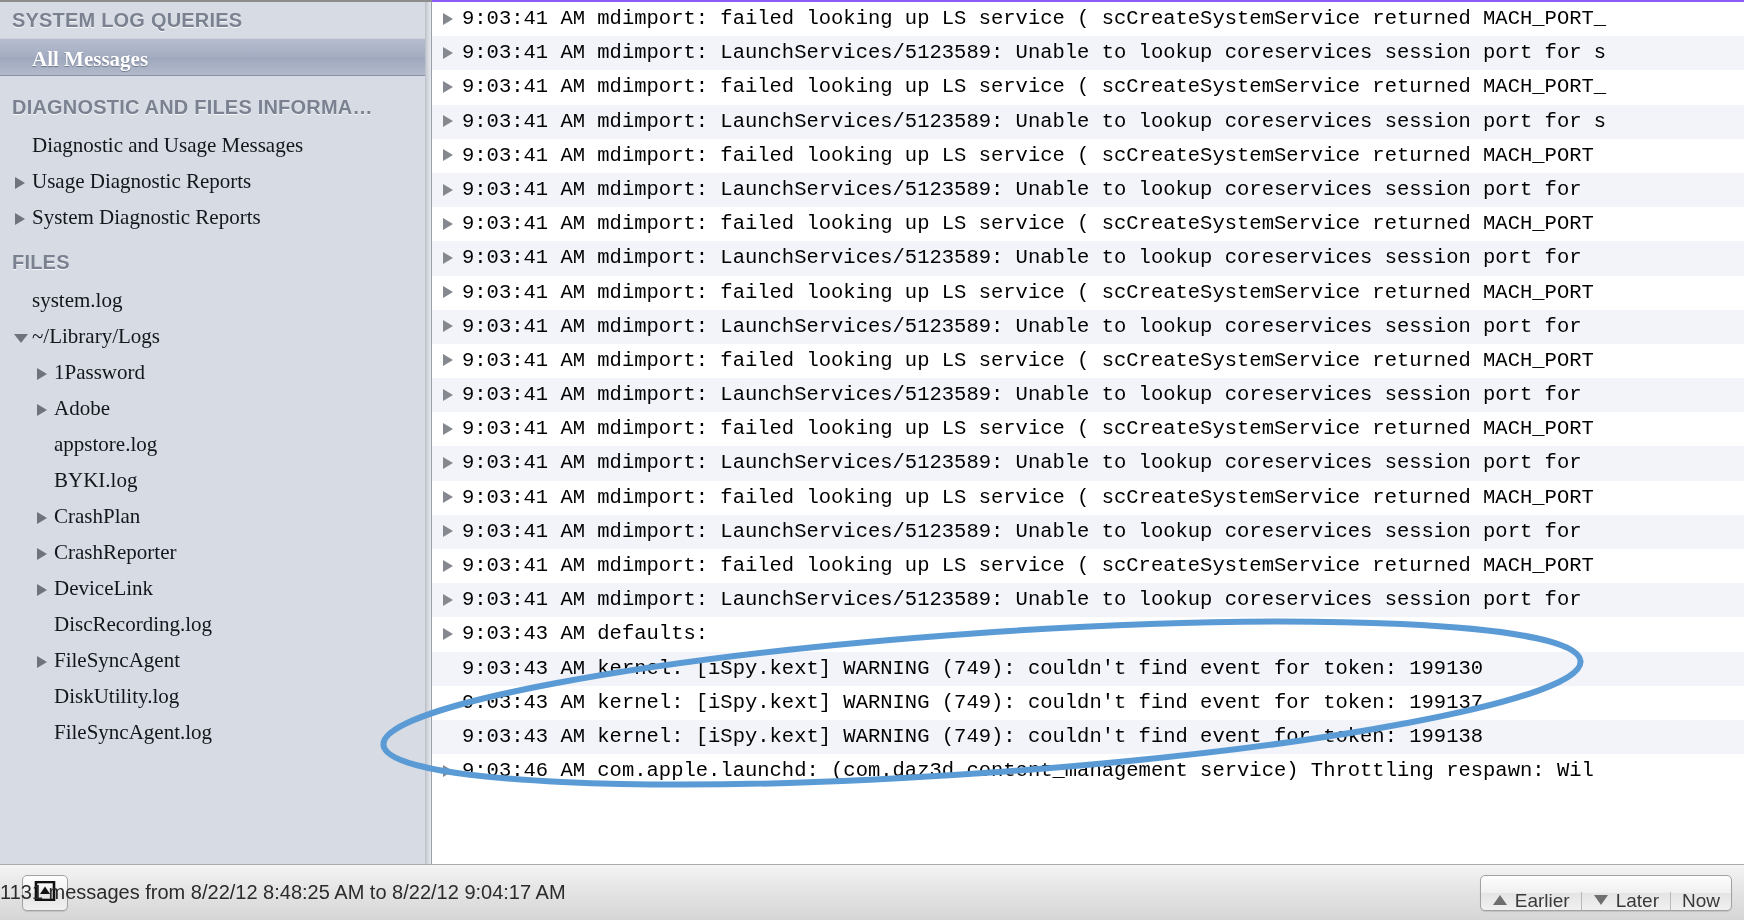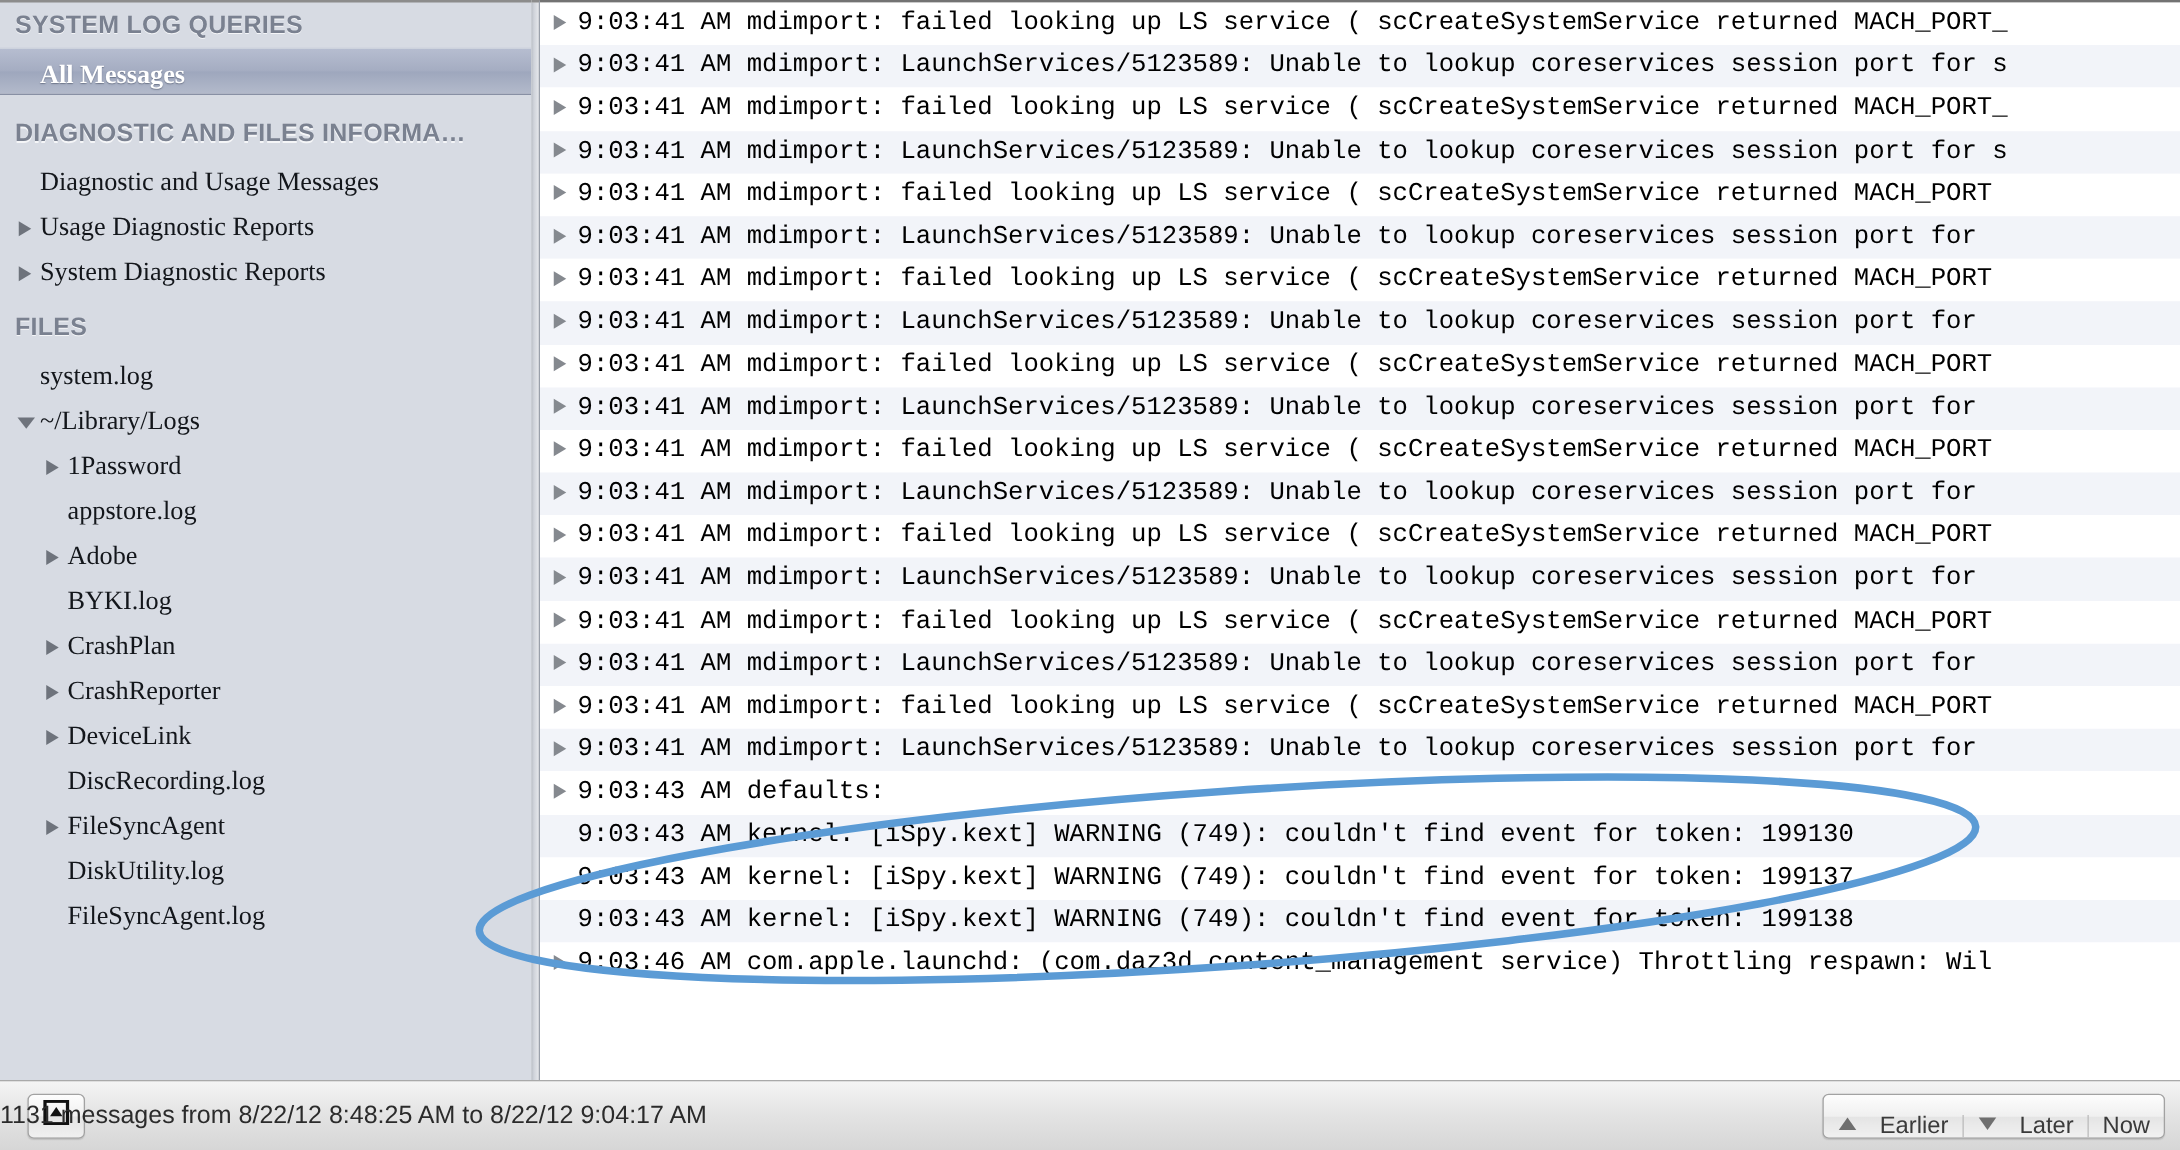--- a/index.html
+++ b/index.html
@@ -111,21 +111,21 @@
     border-top: 2px solid #8c8c8c;
     box-sizing: border-box;
   }
 
   
   .logpane {
     position: relative;
     flex: 1 1 auto;
     background: #ffffff;
     overflow: hidden;
-    border-top: 2px solid #737373;
+    border-top: 2px solid #8b5cf6;
     box-sizing: border-box;
   }
   .log-rows {
     position: absolute;
     top: 0; left: 0; right: 0;
   }
   .log-row {
     height: 34.2px;
     line-height: 34.2px;
     font-family: "Liberation Mono", "DejaVu Sans Mono", monospace;
@@ -205,21 +205,21 @@
     height: 34px;
     border: 1px solid #a2a2a2;
     border-radius: 5px;
     overflow: hidden;
     background: linear-gradient(to bottom,#fdfdfd 0%, #f0f0f0 50%, #e4e4e4 51%, #f1f1f1 100%);
     box-shadow: 0 1px 1px rgba(0,0,0,0.12);
   }
   .seg {
     display: flex;
     align-items: center;
-    gap: 18px;
+    gap: 7px;
     padding: 0 11px;
     font-size: 19px;
     color: #3a3a3a;
     border-right: 1px solid #b9b9b9;
     white-space: nowrap;
     margin-top: 16px;
   }
   .seg:last-child { border-right: none; }
 </style>
 </head>
@@ -242,24 +242,24 @@
                 <polygon points="3,3 13,9 3,15" fill="#6e737c"></polygon>
               </svg></span><span class="lbl">System Diagnostic Reports</span></div>
           <div class="sb-header files">FILES</div>
           <div class="sb-row ind1"><span class="tw empty"></span><span class="lbl">system.log</span></div>
           <div class="sb-row ind0"><span class="tw"><svg width="18" height="16" viewBox="0 0 18 16">
                 <polygon points="2,4 16,4 9,13" fill="#6e737c"></polygon>
               </svg></span><span class="lbl">~/Library/Logs</span></div>
           <div class="sb-row ind2"><span class="tw"><svg width="16" height="18" viewBox="0 0 16 18">
                 <polygon points="3,3 13,9 3,15" fill="#6e737c"></polygon>
               </svg></span><span class="lbl">1Password</span></div>
+          <div class="sb-row ind2"><span class="tw"><svg width="16" height="18" viewBox="0 0 16 18">
+                <polygon points="3,3 13,9 3,15" fill="#6e737c"></polygon>
+              </svg></span><span class="lbl">Adobe</span></div>
           <div class="sb-row ind2"><span class="tw empty"></span><span class="lbl">appstore.log</span></div>
-          <div class="sb-row ind2"><span class="tw"><svg width="16" height="18" viewBox="0 0 16 18">
-                <polygon points="3,3 13,9 3,15" fill="#6e737c"></polygon>
-              </svg></span><span class="lbl">Adobe</span></div>
           <div class="sb-row ind2"><span class="tw empty"></span><span class="lbl">BYKI.log</span></div>
           <div class="sb-row ind2"><span class="tw"><svg width="16" height="18" viewBox="0 0 16 18">
                 <polygon points="3,3 13,9 3,15" fill="#6e737c"></polygon>
               </svg></span><span class="lbl">CrashPlan</span></div>
           <div class="sb-row ind2"><span class="tw"><svg width="16" height="18" viewBox="0 0 16 18">
                 <polygon points="3,3 13,9 3,15" fill="#6e737c"></polygon>
               </svg></span><span class="lbl">CrashReporter</span></div>
           <div class="sb-row ind2"><span class="tw"><svg width="16" height="18" viewBox="0 0 16 18">
                 <polygon points="3,3 13,9 3,15" fill="#6e737c"></polygon>
               </svg></span><span class="lbl">DeviceLink</span></div>

